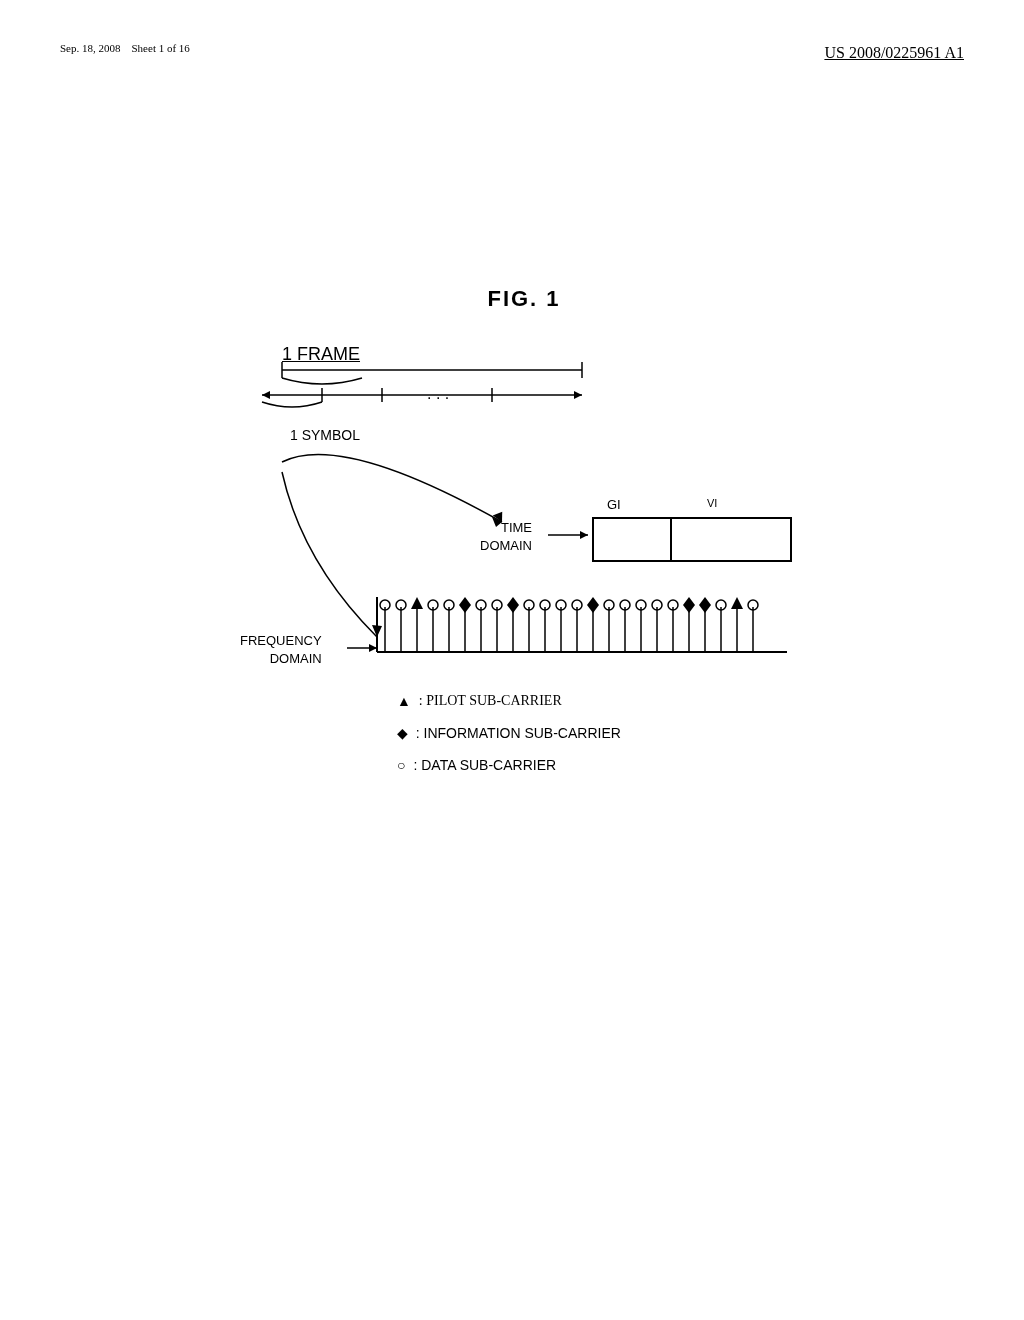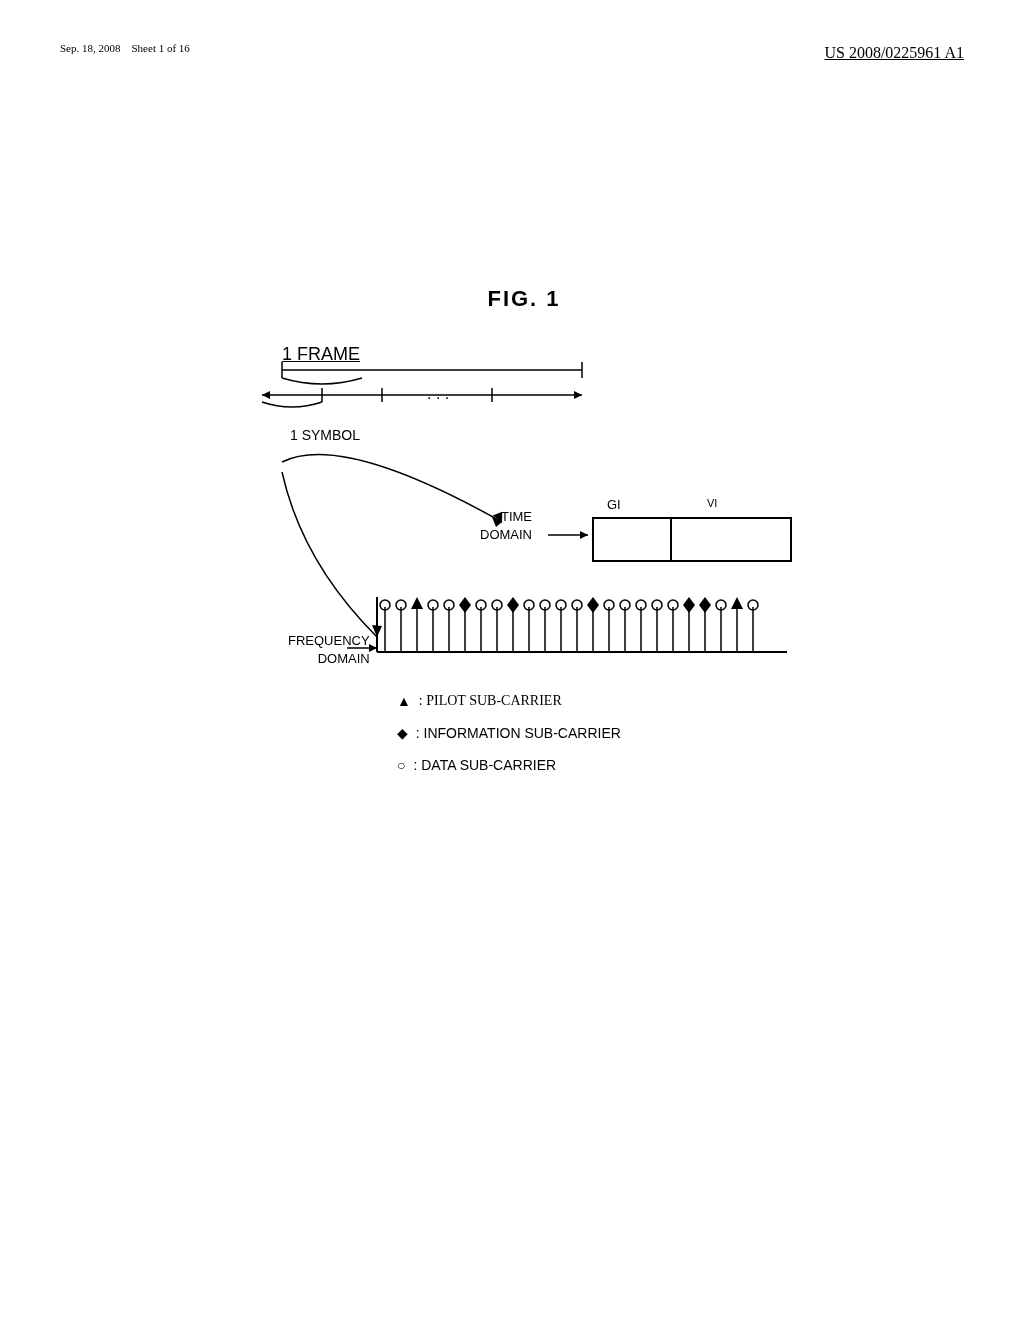--- a/index.html
+++ b/index.html
@@ -197,39 +197,39 @@
 
     <path d="M 60 20 Q 120 -10 280 80" fill="none" stroke="#000" stroke-width="1.5"></path>
     <polygon points="280,80 272,72 282,70" fill="#000" transform="rotate(-10,280,80)"></polygon>
 
     <polygon points="280,80 270,75 274,85" fill="#000"></polygon>
 
     <path d="M 60 30 Q 80 120 155 195" fill="none" stroke="#000" stroke-width="1.5"></path>
     <polygon points="155,195 150,183 160,184" fill="#000"></polygon>
   </svg>
 
-  <div style="position:absolute;top:166px;left:318px;font-size:13px;font-family:Arial,sans-serif;text-align:right;line-height:1.4;">
+  <div style="position:absolute;top:177px;left:318px;font-size:13px;font-family:Arial,sans-serif;text-align:right;line-height:1.4;">
     <span style="white-space:pre-line;display:block;">TIME
 DOMAIN</span>
   </div>
 
   <svg style="position:absolute;top:185px;left:386px;width:46px;height:16px;">
     <line x1="0" y1="8" x2="40" y2="8" stroke="#000" stroke-width="1.5"></line>
     <polygon points="40,8 32,4 32,12" fill="#000"></polygon>
   </svg>
 
   <div class="gi-label">GI</div>
   <div class="vi-label">VI</div>
 
   <div class="time-domain-box">
     <div class="gi-box"></div>
     <div class="vi-box"></div>
   </div>
 
-  <div class="freq-domain-label" style="position:absolute;top:290px;left:78px;font-size:13px;font-family:Arial,sans-serif;text-align:right;line-height:1.4;margin-left:48px;">FREQUENCY<br>DOMAIN</div>
+  <div class="freq-domain-label" style="position:absolute;top:290px;left:78px;font-size:13px;font-family:Arial,sans-serif;text-align:right;line-height:1.4;">FREQUENCY<br>DOMAIN</div>
 
   <svg style="position:absolute;top:298px;left:185px;width:36px;height:16px;">
     <line x1="0" y1="8" x2="30" y2="8" stroke="#000" stroke-width="1.5"></line>
     <polygon points="30,8 22,4 22,12" fill="#000"></polygon>
   </svg>
 
   <svg style="position:absolute;top:255px;left:215px;width:420px;height:75px;overflow:visible;">
 
     <line x1="0" y1="55" x2="410" y2="55" stroke="#000" stroke-width="2"></line>
     <line x1="0" y1="0" x2="0" y2="55" stroke="#000" stroke-width="2"></line>

